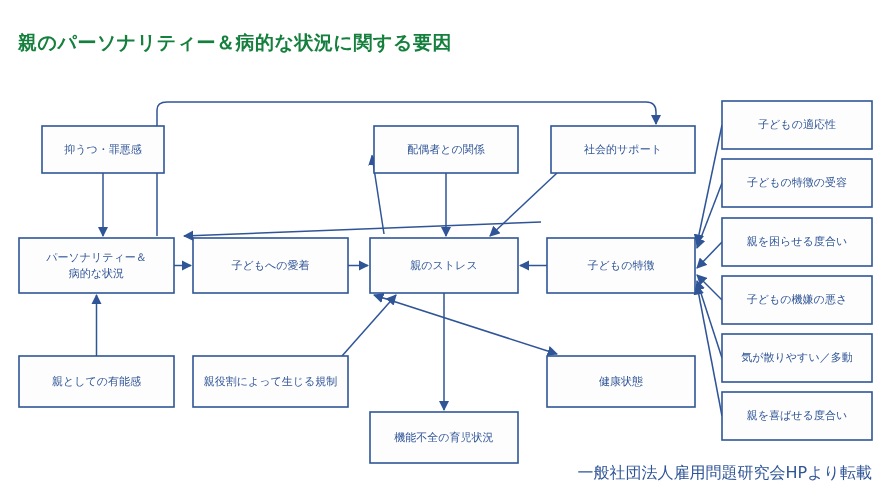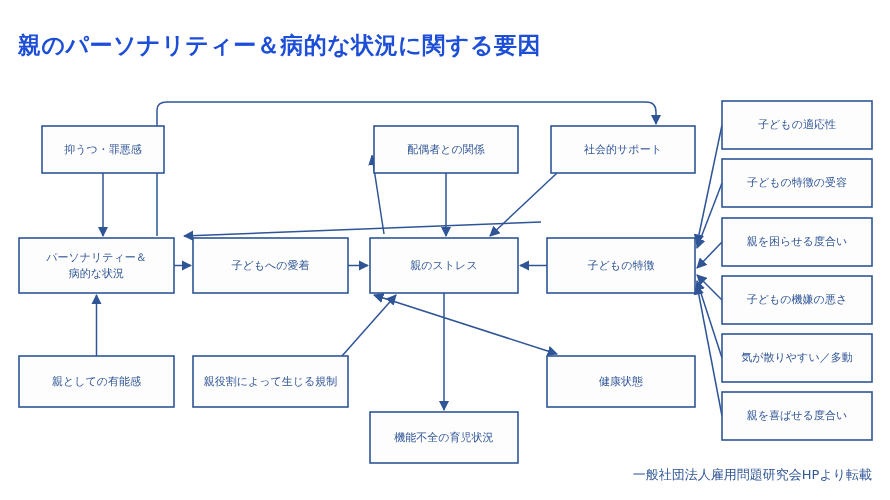--- a/index.html
+++ b/index.html
@@ -11,23 +11,23 @@
     width: 890px;
     height: 500px;
     position: relative;
     overflow: hidden;
     font-family: "DejaVu Sans", "Liberation Sans", sans-serif;
   }
   #page-title {
     position: absolute;
     left: 18px;
     top: 30px;
-    font-size: 23px;
+    font-size: 19px;
     font-weight: bold;
-    color: #1d4ed8;
+    color: #15803d;
     letter-spacing: 0.5px;
     white-space: nowrap;
   }
   #diagram {
     position: absolute;
     left: 0;
     top: 0;
     width: 890px;
     height: 500px;
   }
@@ -45,21 +45,21 @@
   }
   .edge {
     stroke: #2f5597;
     stroke-width: 1.5;
     fill: none;
   }
   #footer-note {
     position: absolute;
     right: 18px;
     bottom: 16px;
-    font-size: 13px;
+    font-size: 16px;
     color: #2f5597;
     white-space: nowrap;
   }
 </style>
 </head>
 <body>
 
 <div id="page-title">親のパーソナリティー＆病的な状況に関する要因</div>
 
 <svg id="diagram" viewBox="0 0 890 500" xmlns="http://www.w3.org/2000/svg">

